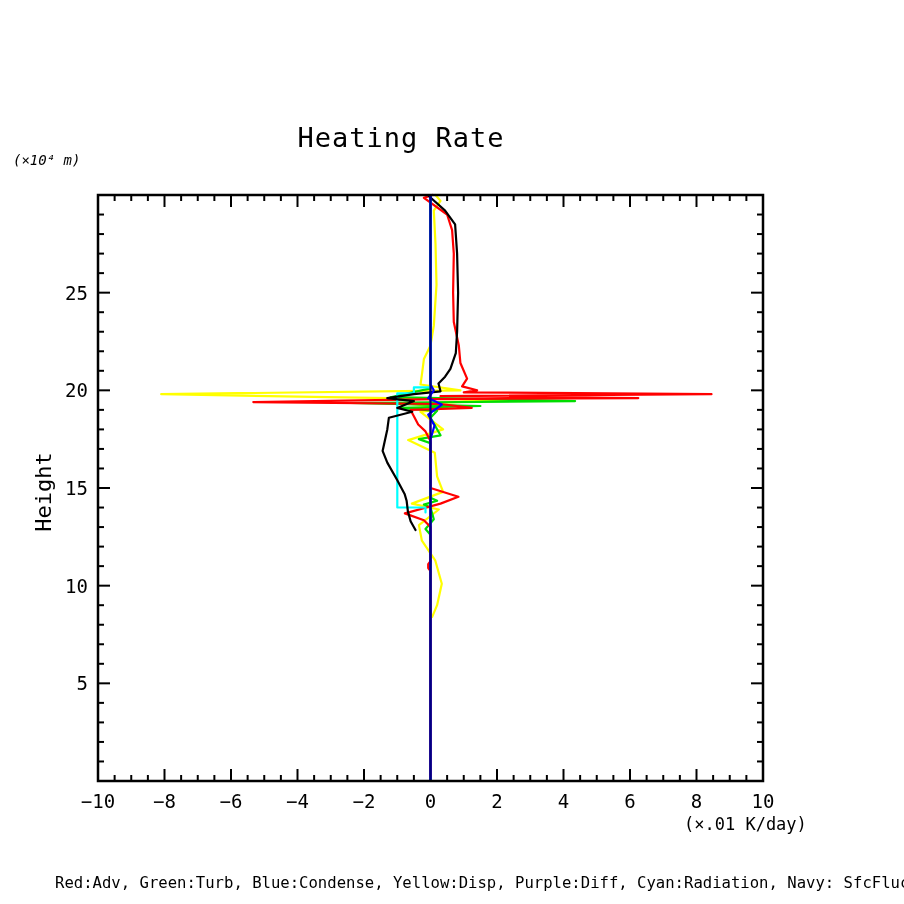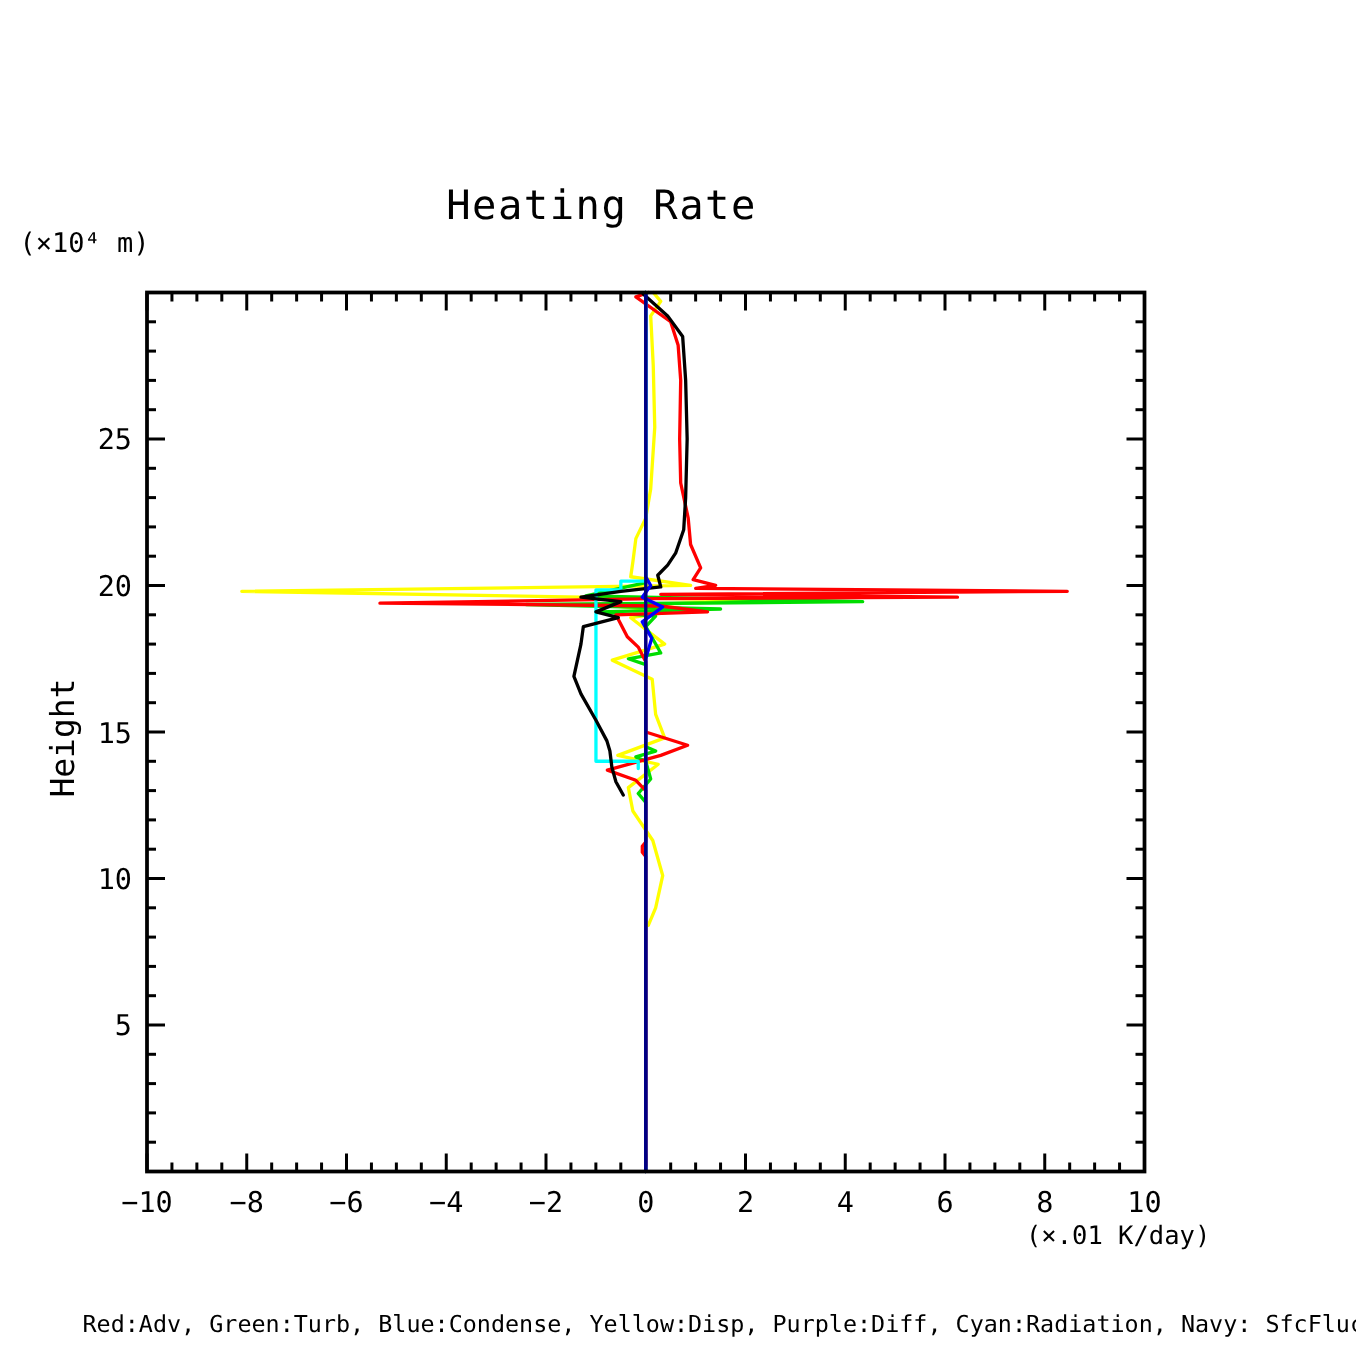--- a/index.html
+++ b/index.html
@@ -1,19 +1,19 @@
 <!DOCTYPE html>
 <html><head>
 <meta charset="utf-8">
 <style>
   html,body{margin:0;padding:0;background:#ffffff;}
   body{width:904px;height:904px;position:relative;font-family:"DejaVu Sans Mono",monospace;color:#000;}
   .abs{position:absolute;}
   #title{top:122px;left:0;width:802px;text-align:center;font-size:27px;letter-spacing:1px;white-space:pre;}
-  #yunit{top:152px;left:13px;font-size:18px;white-space:pre;}
+  #yunit{top:152px;left:13px;font-size:14px;white-space:pre;font-style:italic;}
   #xunit{top:814px;left:652px;font-size:17px;white-space:pre;margin-left:32px;}
   #ylab{top:492px;left:43px;transform:translate(-50%,-50%) rotate(-90deg);font-size:22px;white-space:pre;}
   #legend{top:874px;left:55px;font-size:15.6px;white-space:pre;}
   svg text{font-family:"DejaVu Sans Mono",monospace;}
 </style>
 </head>
 <body>
 
 <div id="title" class="abs">Heating Rate</div>
 <div id="yunit" class="abs">(×10⁴ m)</div>

